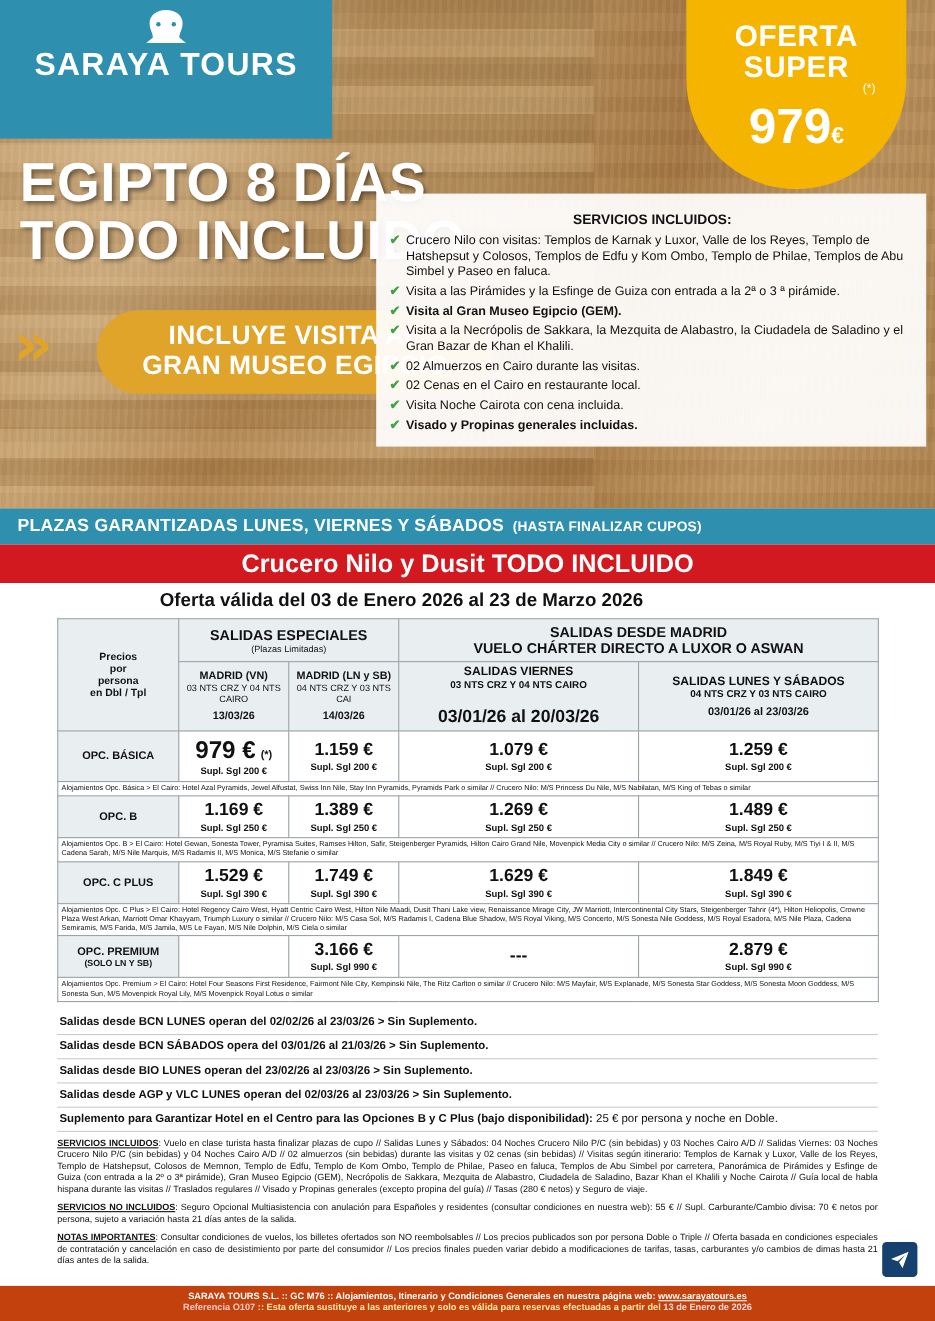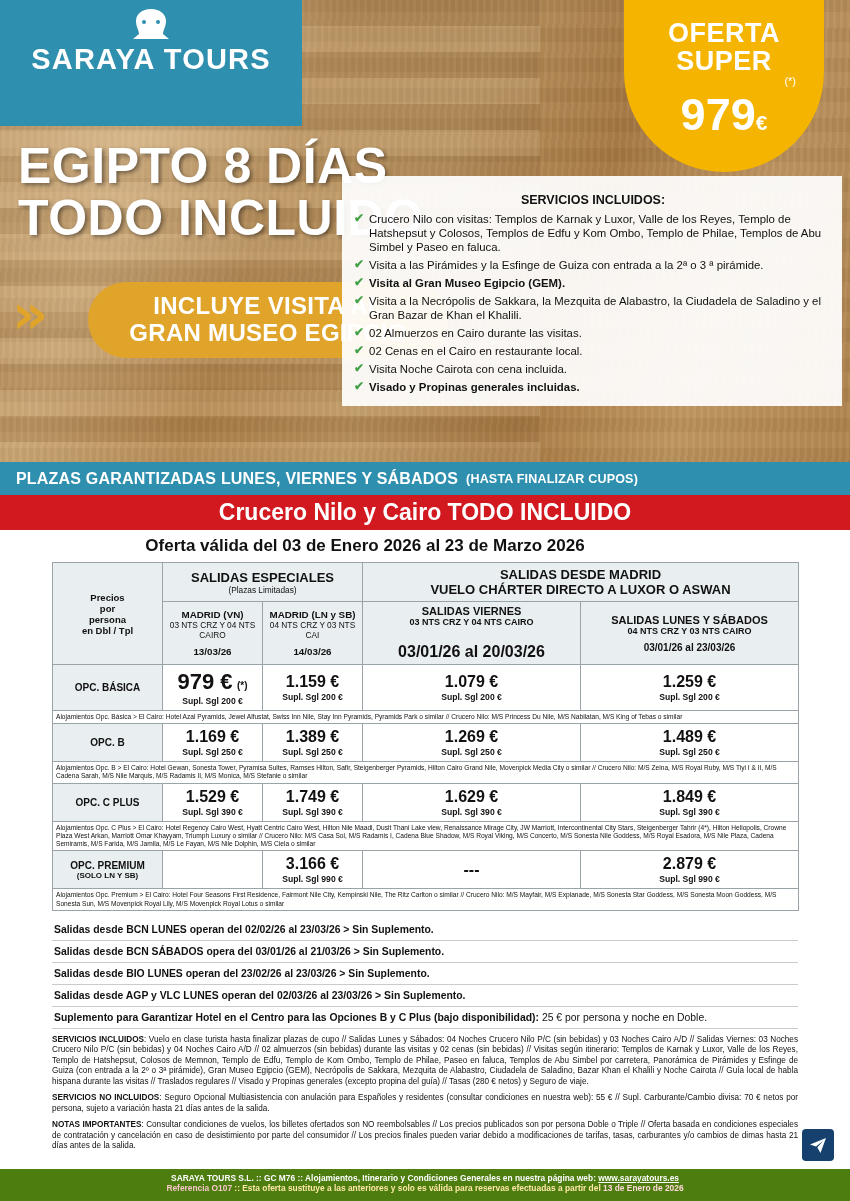--- a/index.html
+++ b/index.html
@@ -150,25 +150,25 @@
   .empty { background:#fff; }
 
   
   .supps { padding: 8px 52px 0 52px; }
   .supp { font-size:10.4px; font-weight:bold; padding:5px 2px 5px 2px; border-bottom:1px solid #c7ccd0; }
   .supp .norm { font-weight:normal; }
 
   
   .foot { padding: 6px 52px 0 52px; }
   .foot p { margin:0 0 6px 0; font-size:8.2px; line-height:1.28; text-align:justify; }
-  .foot b { font-weight:bold; }
+  .foot b { font-weight:bold;text-decoration:underline; }
 
   .footer-bar {
     position:absolute; left:0; bottom:0; width:850px; height:32px;
-    background:#4d7c0f; color:#fff; text-align:center; padding-top:4px;
+    background:#c2410c; color:#fff; text-align:center; padding-top:4px;
   }
   .footer-bar .l1 { font-size:8.4px; font-weight:bold; }
   .footer-bar .l1 a { color:#ffffff; text-decoration:underline; }
   .footer-bar .l2 { font-size:8.4px; font-weight:bold; color:#ffe9a8; }
   .footer-bar .ref { color:#f7c8c8; }
   .footer-bar .red-date { color:#ffd9d9; }
 
   .send-icon {
     position:absolute; right:16px; bottom:40px;
     width:32px; height:32px; background:#16406e; border-radius:4px;
@@ -244,21 +244,21 @@
       </div>
   </div>
 </div>
 
 <div class="band-garantizadas">
   <span>PLAZAS GARANTIZADAS LUNES, VIERNES Y SÁBADOS</span>
   <small>(HASTA FINALIZAR CUPOS)</small>
 </div>
 
 <div class="band-red">
-  <span>Crucero Nilo y Cairo TODO INCLUIDO</span>
+  <span>Crucero Nilo y Dusit TODO INCLUIDO</span>
 </div>
 
 <div class="band-valid">
   <span>Oferta válida del 03 de Enero 2026 al 23 de Marzo 2026</span>
 </div>
 
 <div class="tbl-wrap">
 <table class="prices">
   <colgroup>
         <col class="col-label">

